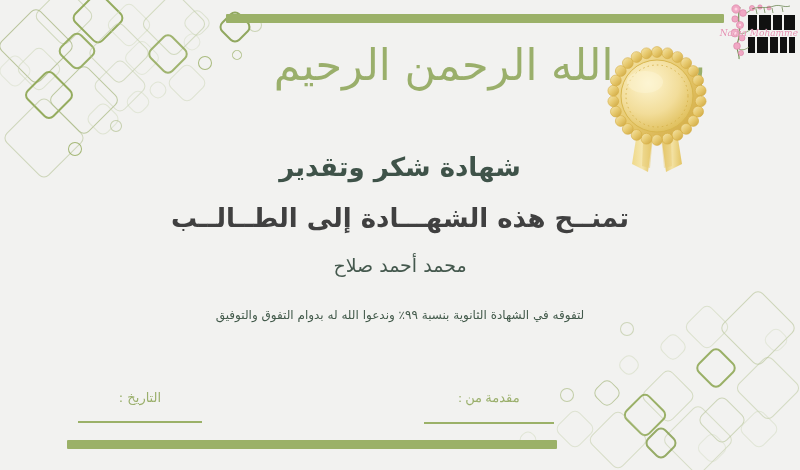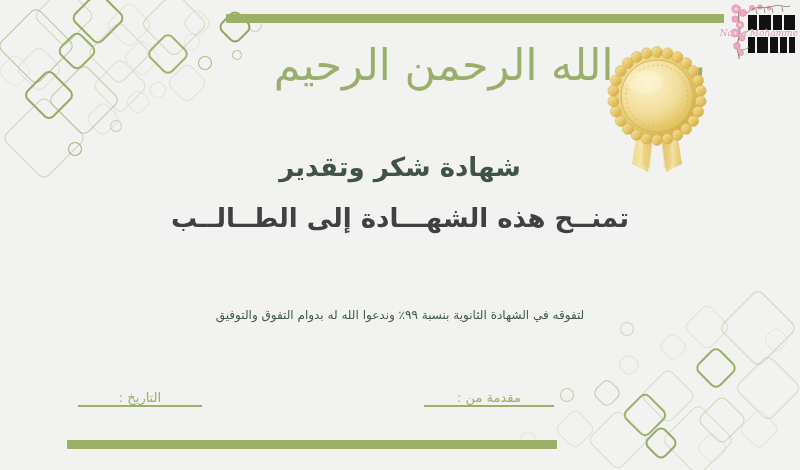--- a/index.html
+++ b/index.html
@@ -91,26 +91,26 @@
     font-size:12px;font-weight:400;
     color:#435a4b;
   }
 
   
   .field{
     position:absolute;
     color:#9aaf6b;
     font-size:13px;
     text-align:center;
-    padding-bottom:0;
+    padding-bottom:16px;
     border-bottom:2px solid #9bb168;
     white-space:nowrap;
   }
   #field-date{left:78px;top:390px;width:124px;}
-  #field-from{left:424px;top:390px;width:130px;}
+  #field-from{left:424px;top:390px;width:130px;font-family:Liberation Serif, serif;}
 
   
   #logo{
     position:absolute;
     left:726px;top:3px;
     width:70px;height:58px;
   }
   #logo-script{
     position:absolute;
     left:726px;top:28px;
@@ -254,20 +254,21 @@
 
       <circle cx="59" cy="52" r="36" fill="url(#medG)" stroke="#d8b64e" stroke-width="1"></circle>
       <circle cx="59" cy="52" r="31" fill="none" stroke="#d4ae45" stroke-width="1" stroke-dasharray="1.5 3.2" opacity="0.85"></circle>
       <ellipse cx="47" cy="38" rx="18" ry="11" fill="#fdf6d8" opacity="0.45"></ellipse>
     </svg>
   </div>
 
   <div class="ctext" id="title-main">شهادة شكر وتقدير</div>
   <div class="ctext" id="title-sub">تمنــح هذه الشهـــادة إلى الطــالــب</div>
 
+  <div class="ctext" id="student-name">محمد أحمد صلاح</div>
 
   <div class="ctext" id="body-text">لتفوقه في الشهادة الثانوية بنسبة ٩٩٪ وندعوا الله له بدوام التفوق والتوفيق</div>
 
   <div class="field" id="field-date">التاريخ :</div>
   <div class="field" id="field-from">مقدمة من :</div>
 
   <div id="logo">
     <svg width="70" height="58" viewBox="0 0 70 58">
 
       <g fill="#111111">

